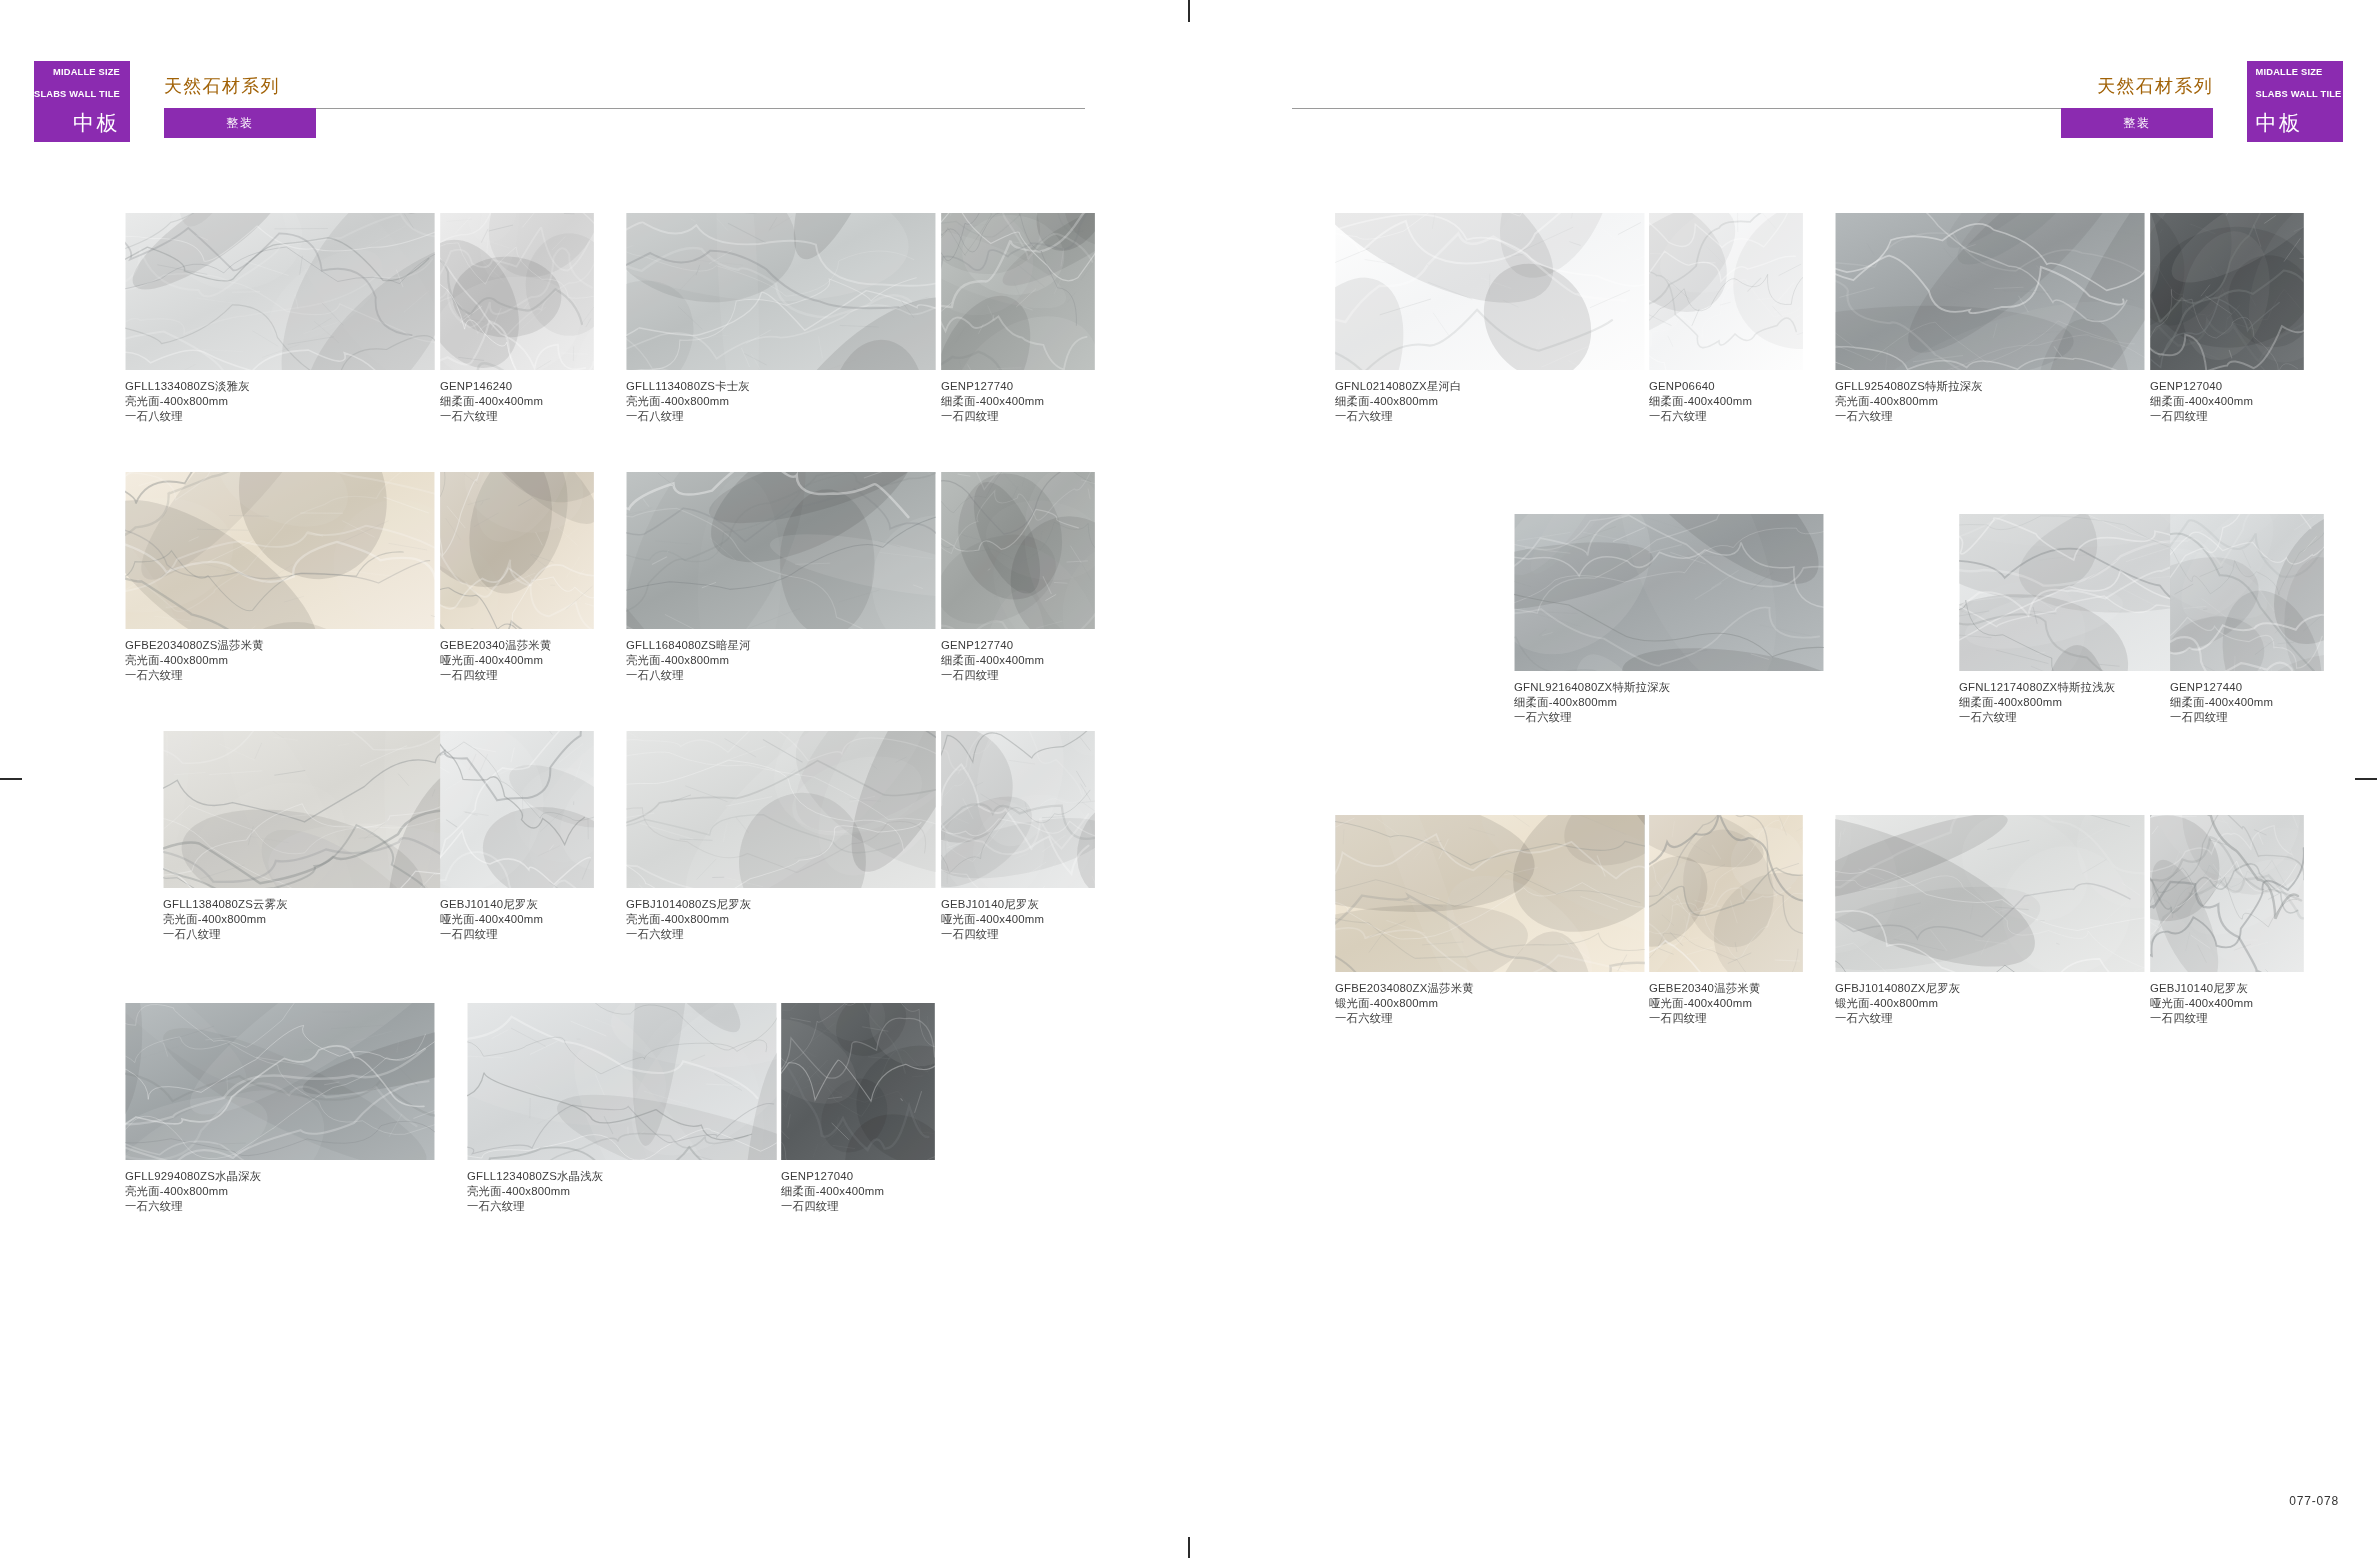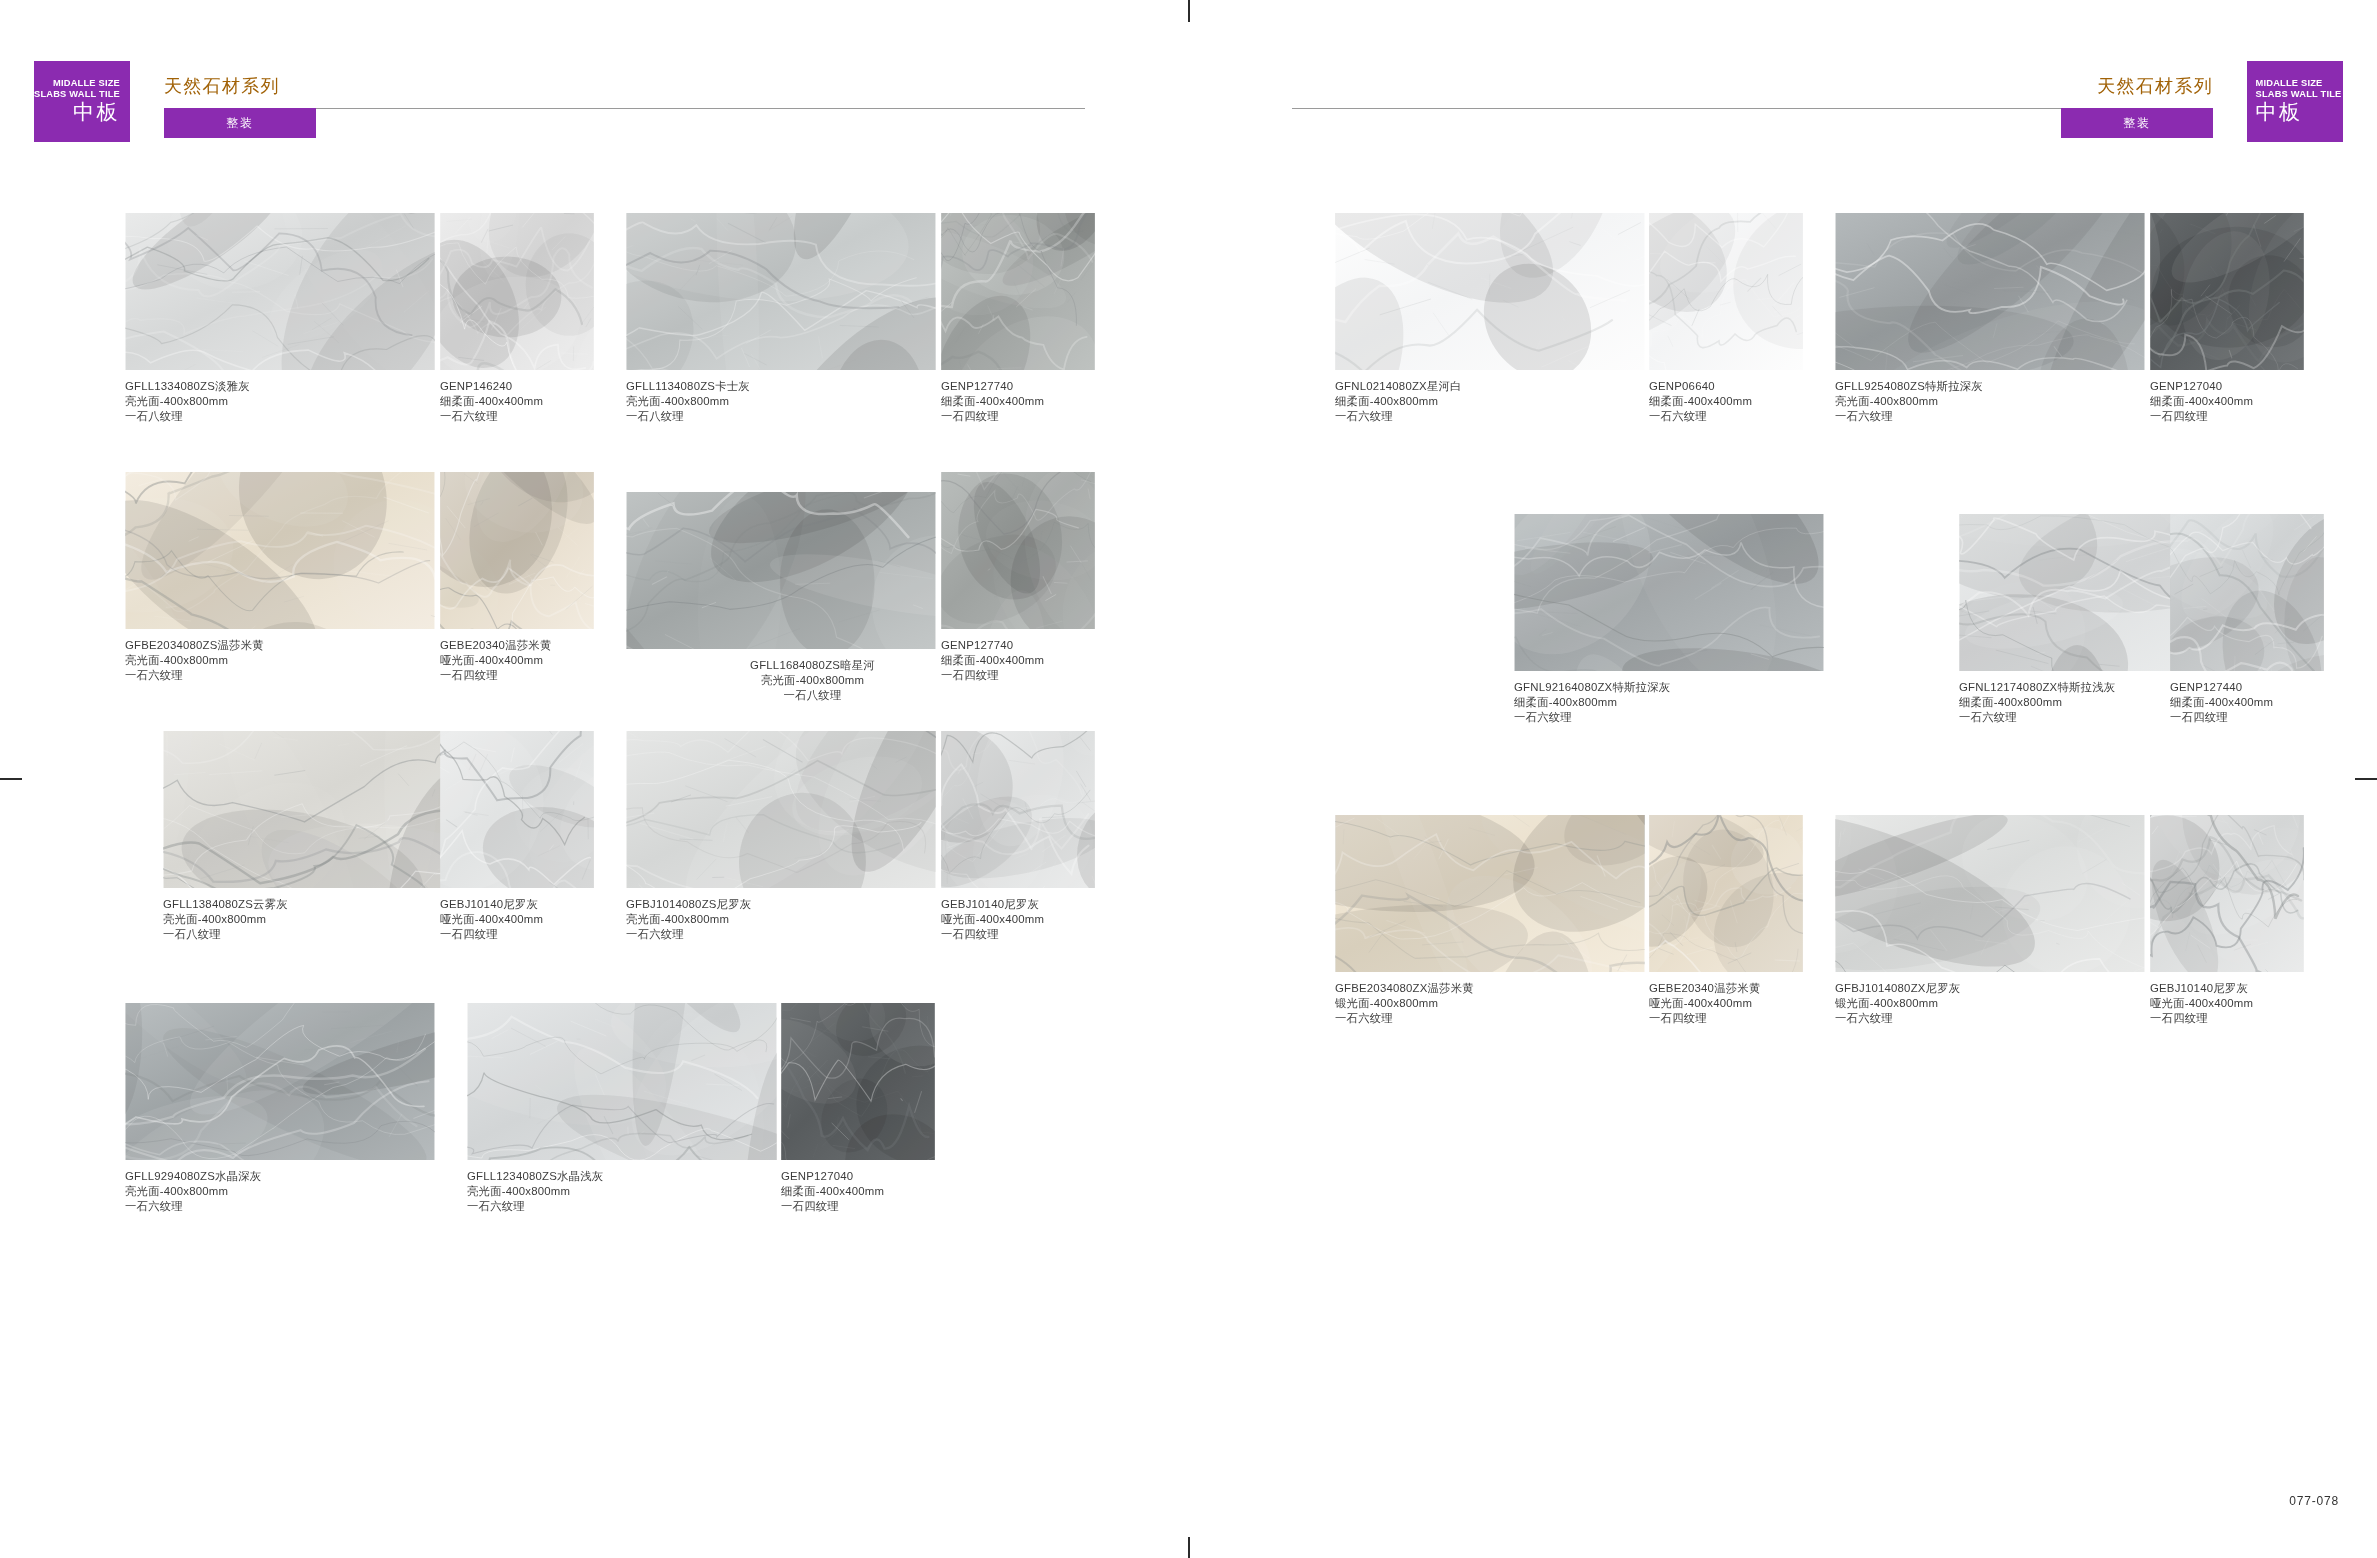--- a/index.html
+++ b/index.html
@@ -11,21 +11,21 @@
   }
   .page { position: relative; width: 2377px; height: 1559px; background:#fff; }
 
   
   .crop { position:absolute; background:#2b2b2b; }
 
   
   .brand-tag {
     position: absolute; background: #8B2BB0; color: #fff;
     display: flex; flex-direction: column; align-items: flex-end;
-    justify-content: center; padding: 6px 10px 7.6px 8.5px;
+    justify-content: space-between; padding: 6px 10px 7.6px 8.5px;
   }
   .brand-tag .en {
     font-size: 9.3px; line-height: 10.6px; letter-spacing: 0.2px;
     font-weight: 700; text-align: right; white-space: nowrap;
   }
   .brand-tag .cn {
     font-size: 21px; line-height: 23px; letter-spacing: 2.5px;
     font-weight: 400; margin-top: 0.8px; text-align: right;
   }
   .series-title {
@@ -443,21 +443,21 @@
             <path d="M163.7 66.1 L146.7 80.0" stroke="#ffffff" stroke-width="0.80" opacity="0.073"></path>
             <path d="M165.3 155.5 L166.7 142.3" stroke="#ffffff" stroke-width="0.78" opacity="0.095"></path>
           </svg>
         </div>
         <div class="caption">
           <div class="ln">GEBE20340温莎米黄</div>
           <div class="ln">哑光面-400x400mm</div>
           <div class="ln">一石四纹理</div>
         </div>
       </div>
-      <div class="cell" style="left: 626px; top: 492px; width: 373px; text-align: center;">
+      <div class="cell" style="left: 626px; top: 472px; width: 373px;">
         <div class="swatch" style="height: 157px;">
           <svg width="310" height="157" viewBox="0 0 366 186" style="display: block;">
             <defs>
               <linearGradient id="g1007" x1="0" y1="0" x2="1" y2="1">
                 <stop offset="0" stop-color="#bfc3c3"></stop>
                 <stop offset="0.45" stop-color="#a7acac"></stop>
                 <stop offset="1" stop-color="#bfc3c3"></stop>
               </linearGradient>
             </defs>
             <rect width="366" height="186" fill="url(#g1007)"></rect>

